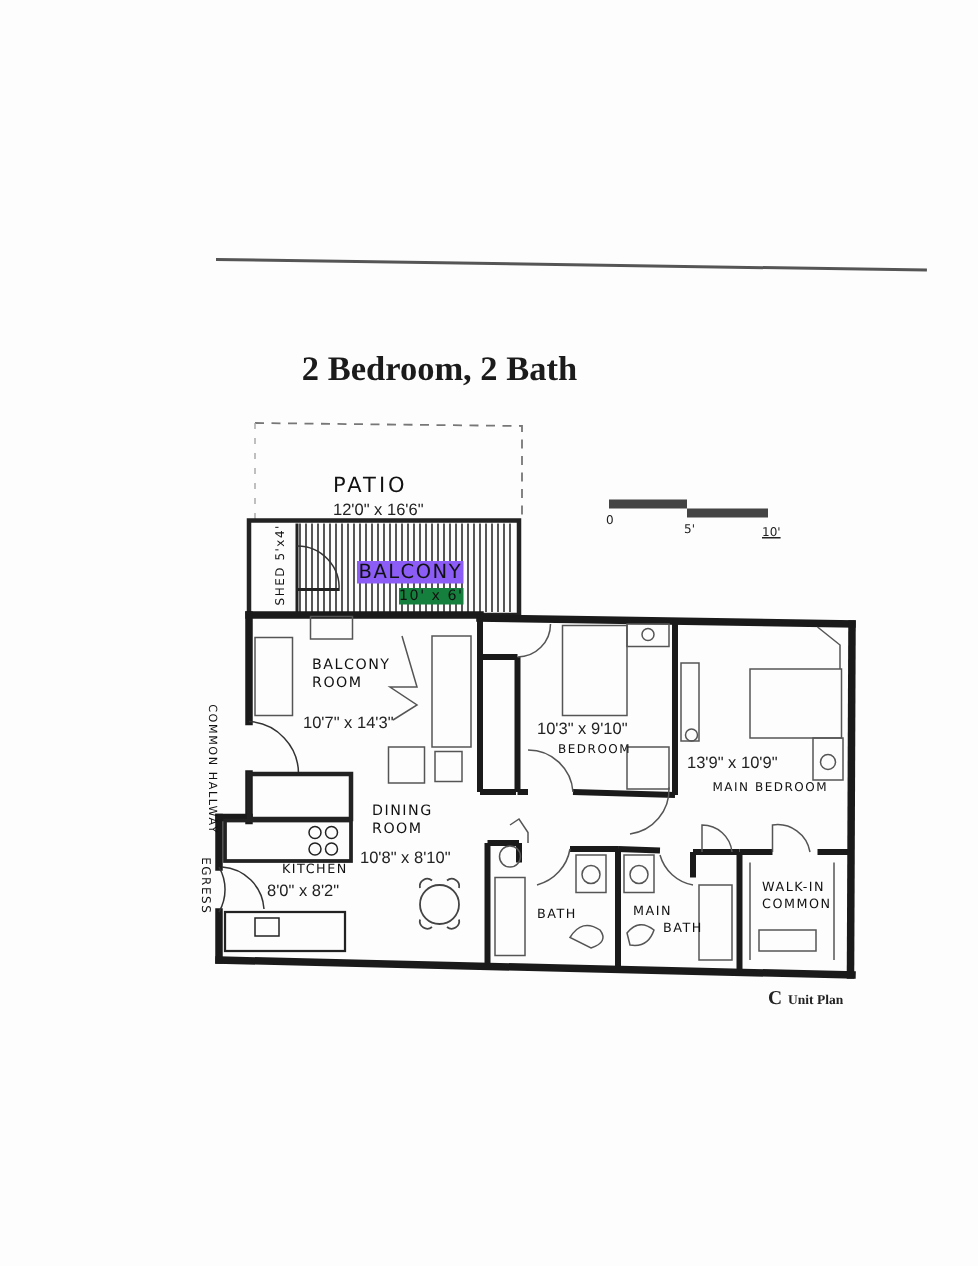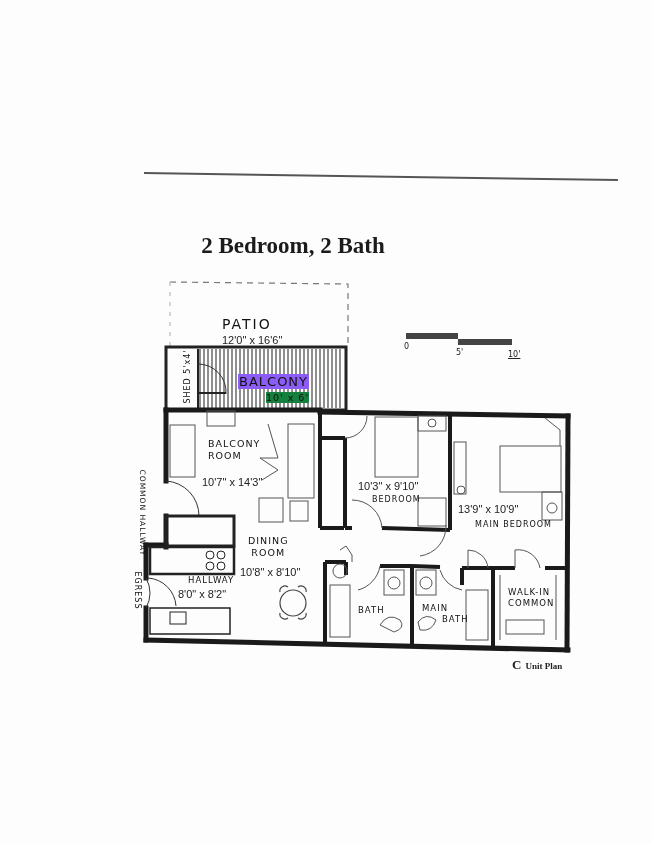--- a/index.html
+++ b/index.html
@@ -208,27 +208,27 @@
   <div>ROOM</div>
 </div>
 <div class="abs dim dimtxt" style="left:202px;top:476px;">10'7" x 14'3"</div>
 
 <div class="abs dim dimtxt" style="left:358px;top:480px;">10'3" x 9'10"</div>
 <div class="abs hand label-sm" style="left:372px;top:495px;font-size:8px;">BEDROOM</div>
 
 <div class="abs dim dimtxt" style="left:458px;top:503px;">13'9" x 10'9"</div>
 <div class="abs hand label-sm" style="left:475px;top:520px;font-size:8px;">MAIN BEDROOM</div>
 
-<div class="abs hand label-sm" style="left:248px;top:535px;line-height:12px;text-align:center;">
+<div class="abs hand label-sm" style="left:248px;top:535px;line-height:12px;text-align:left;">
   <div>DINING</div>
   <div>ROOM</div>
 </div>
 <div class="abs dim dimtxt" style="left:240px;top:566px;">10'8" x 8'10"</div>
 
-<div class="abs hand label-sm" style="left:188px;top:575px;font-size:8.5px;">HALLWAY</div>
+<div class="abs hand label-sm" style="left:188px;top:575px;font-size:8.5px;">KITCHEN</div>
 <div class="abs dim dimtxt" style="left:178px;top:588px;">8'0" x 8'2"</div>
 
 <div class="abs hand label-sm" style="left:358px;top:605px;font-size:8.5px;">BATH</div>
 
 <div class="abs hand label-sm" style="left:422px;top:603px;font-size:8.5px;line-height:11px;">
   <div>MAIN</div>
   <div style="padding-left:20px;">BATH</div>
 </div>
 
 <div class="abs hand label-sm" style="left:508px;top:587px;font-size:8.5px;line-height:11px;">

